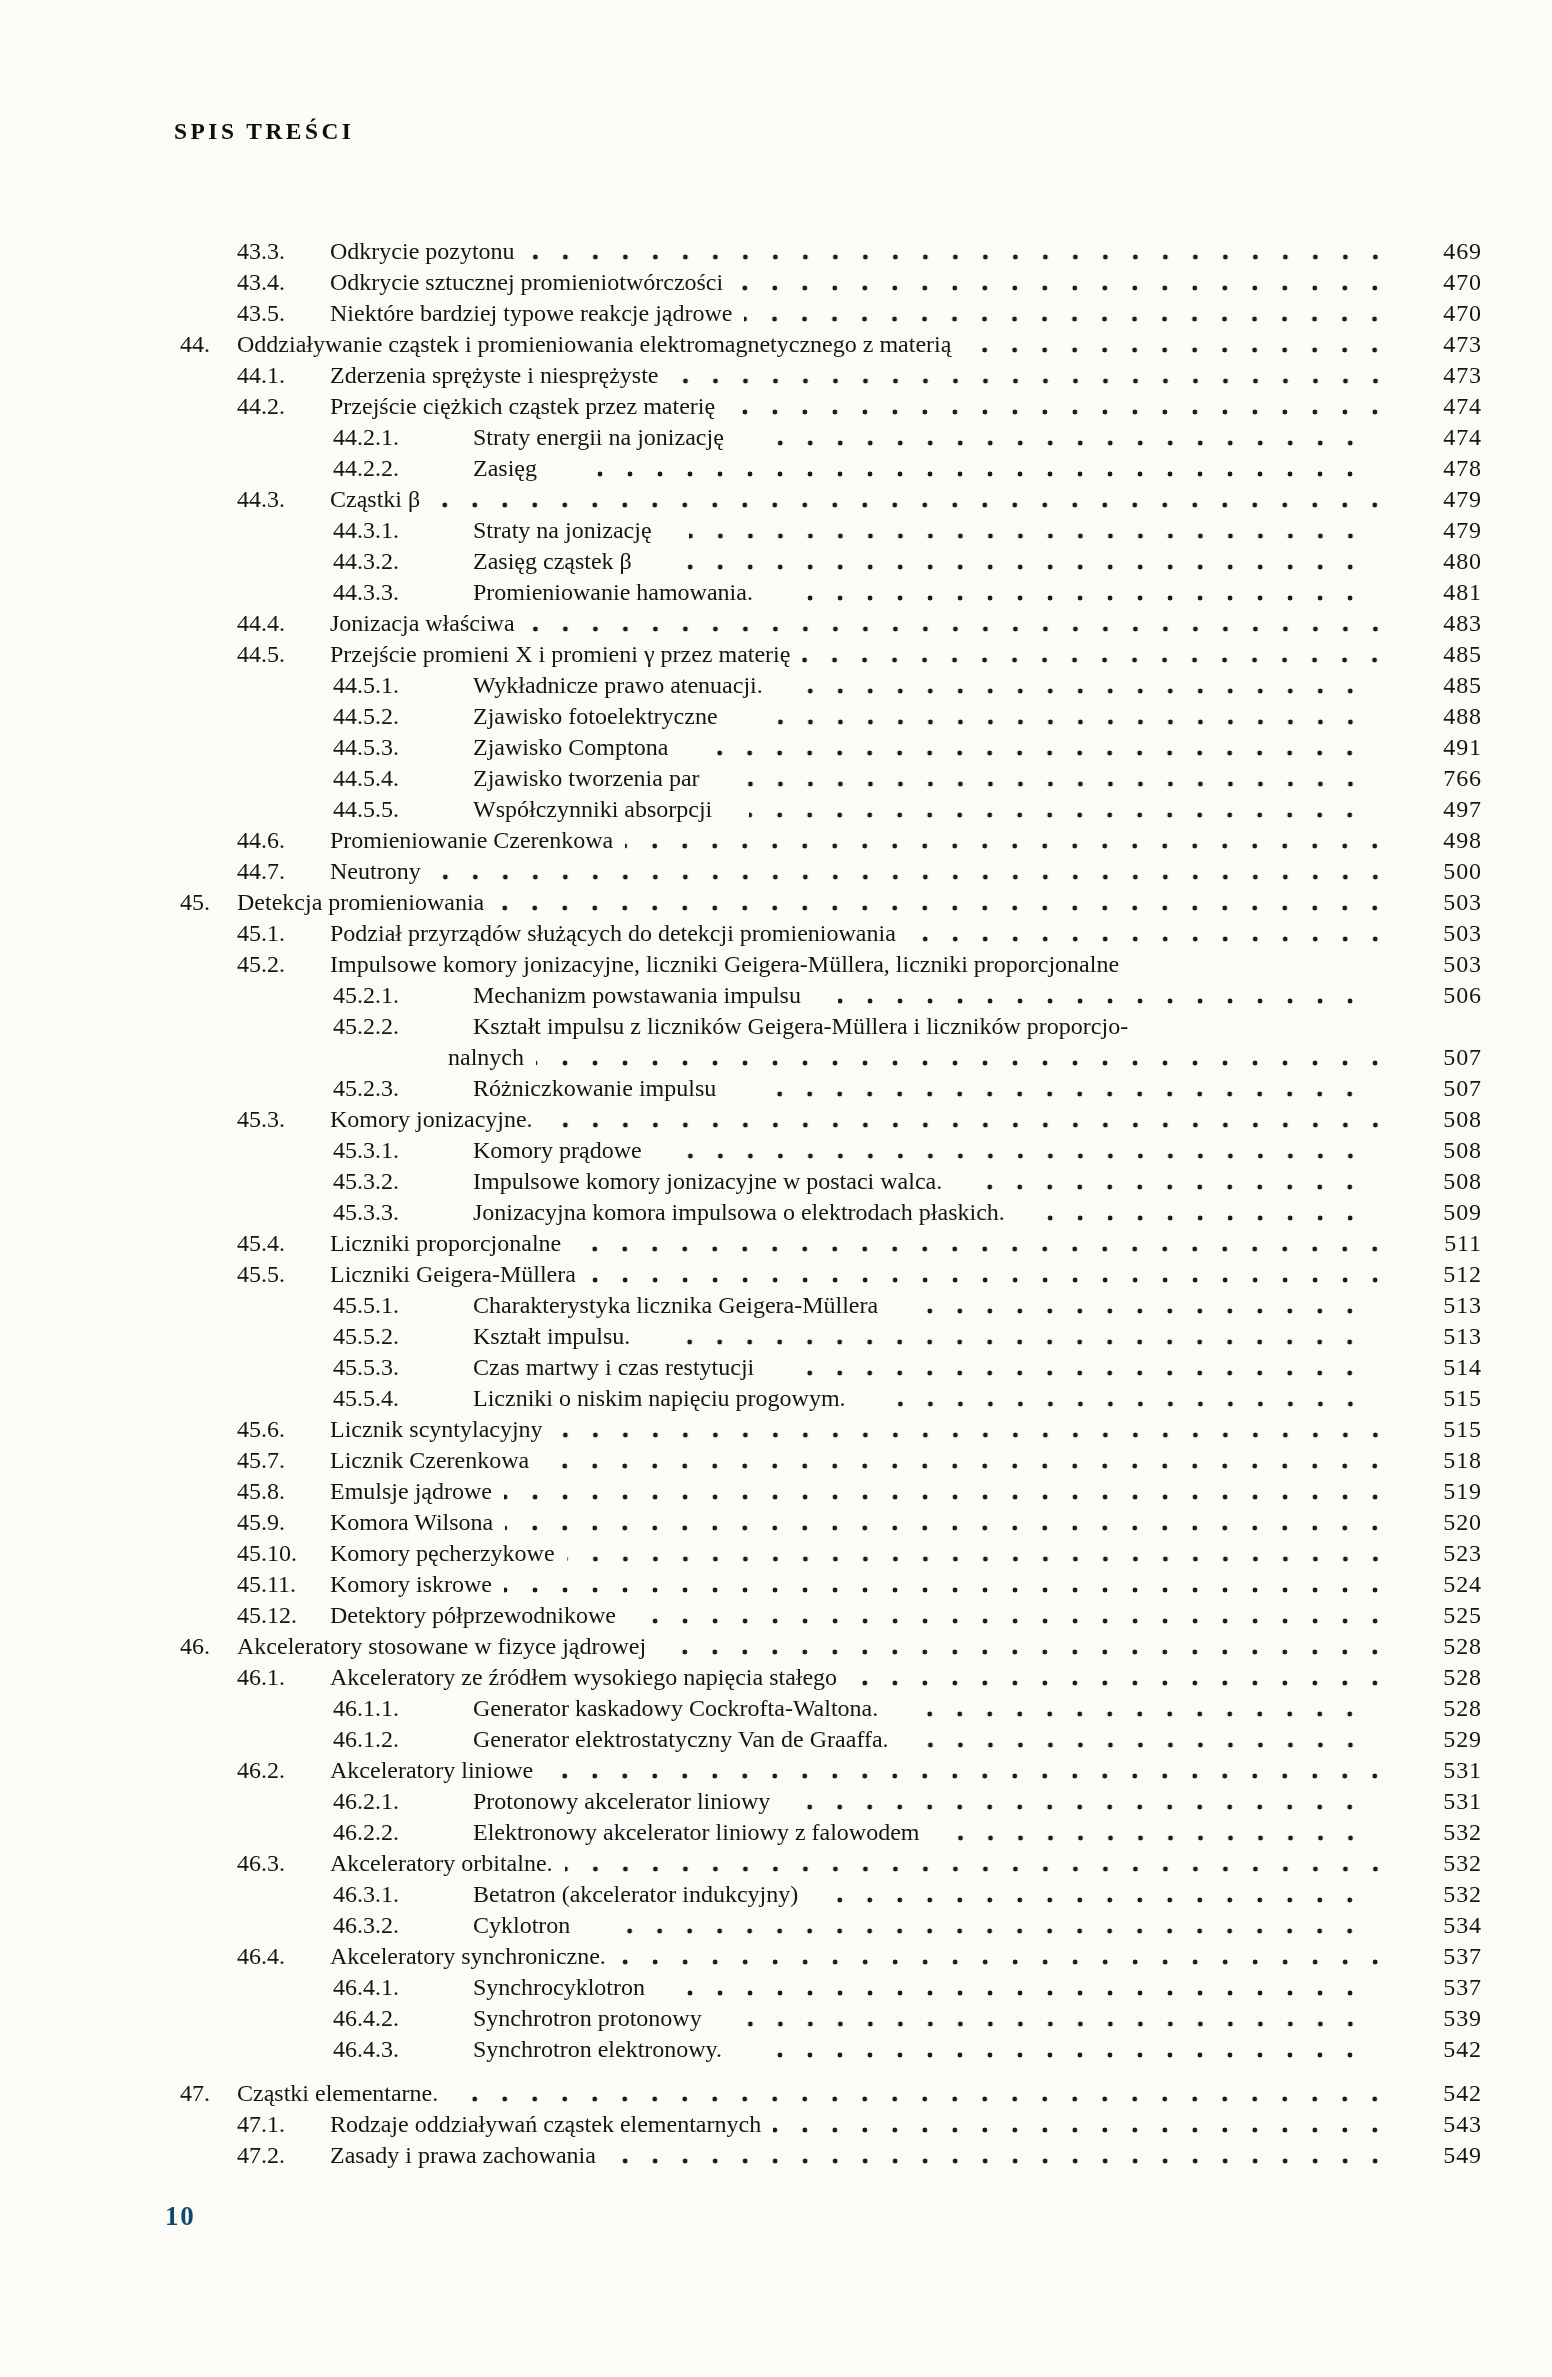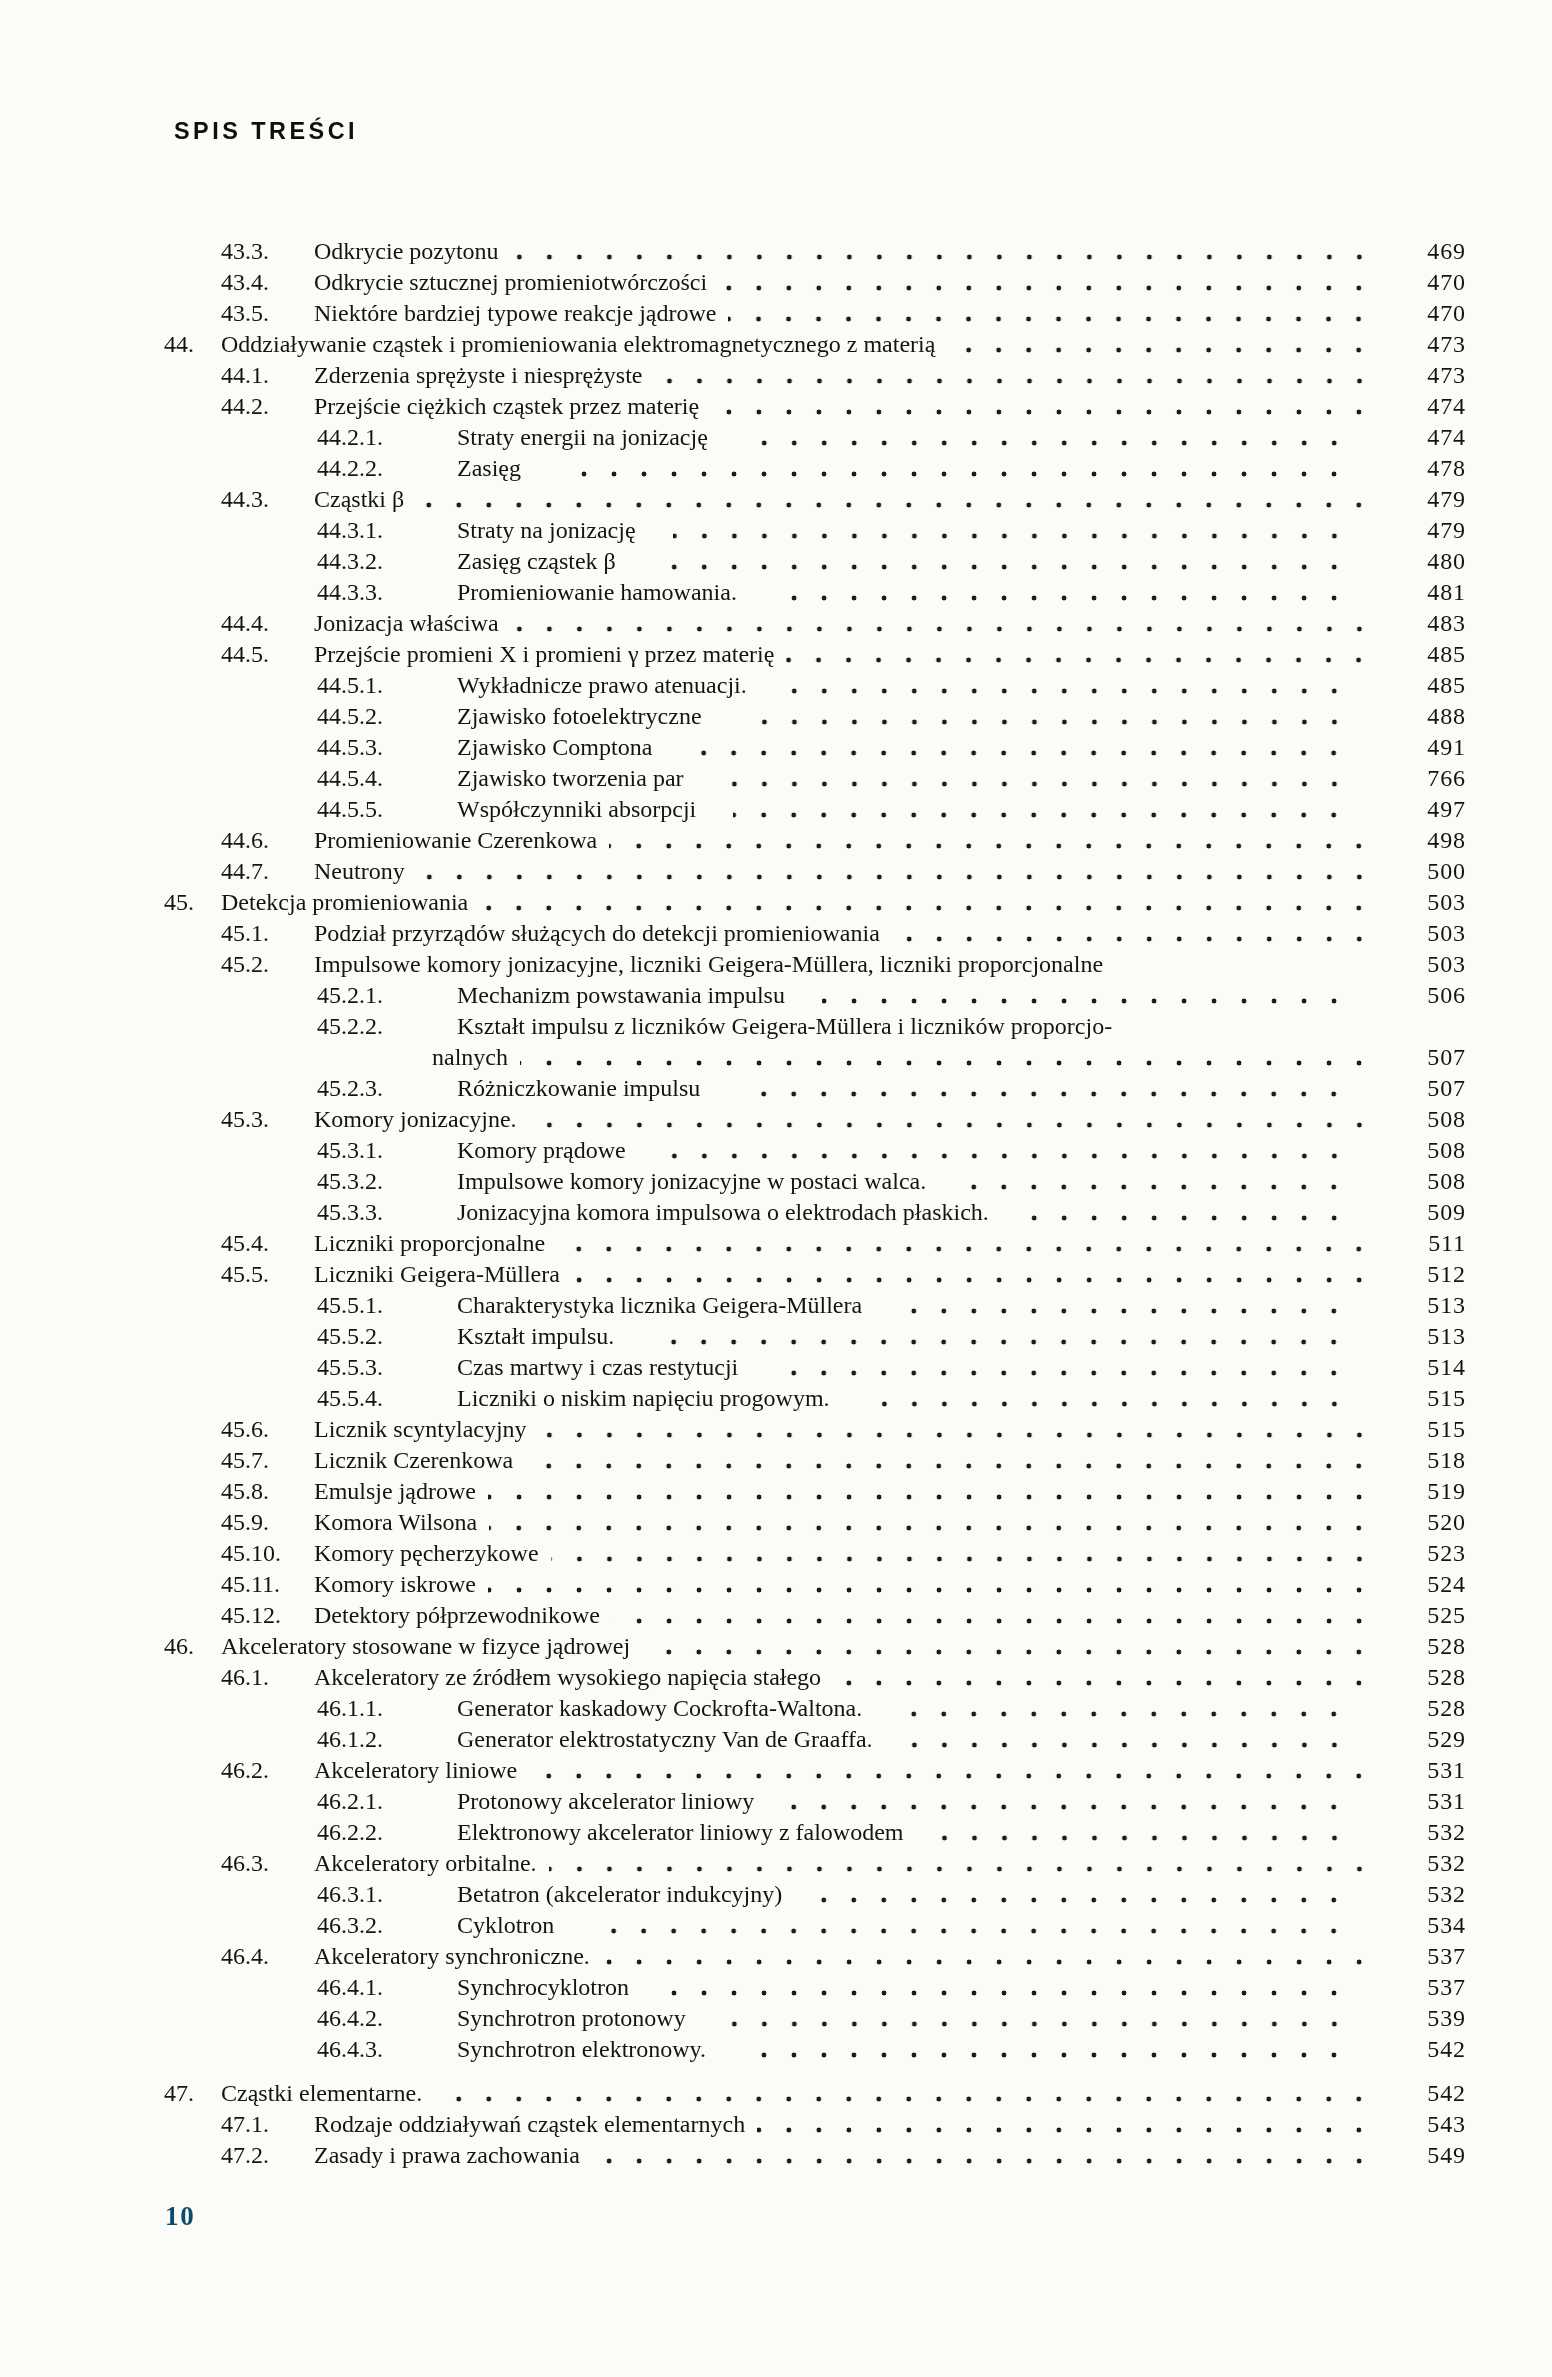--- a/index.html
+++ b/index.html
@@ -8,30 +8,30 @@
     width:1553px; height:2377px;
     margin:0 auto;
     background:#fbfbf8;
     color:#161616;
     font-family:"Liberation Serif", serif;
     overflow:hidden;
   }
   .header {
     position:absolute;
     left:174px; top:118px;
-    font-family:Liberation Sans, sans-serif;
+    font-family:Liberation Serif, serif;
     font-weight:700;
     font-size:23.4px;
     letter-spacing:3.5px;
     color:#0e0e0e;
     white-space:nowrap;
   }
   .toc {
     position:absolute;
-    left:164px; top:236px;
+    left:180px; top:236px;
     width:1302px;
   }
   .row {
     display:flex;
     align-items:baseline;
     height:31px;
     font-size:24px;
     line-height:31px;
     white-space:nowrap;
     color:#141414;

